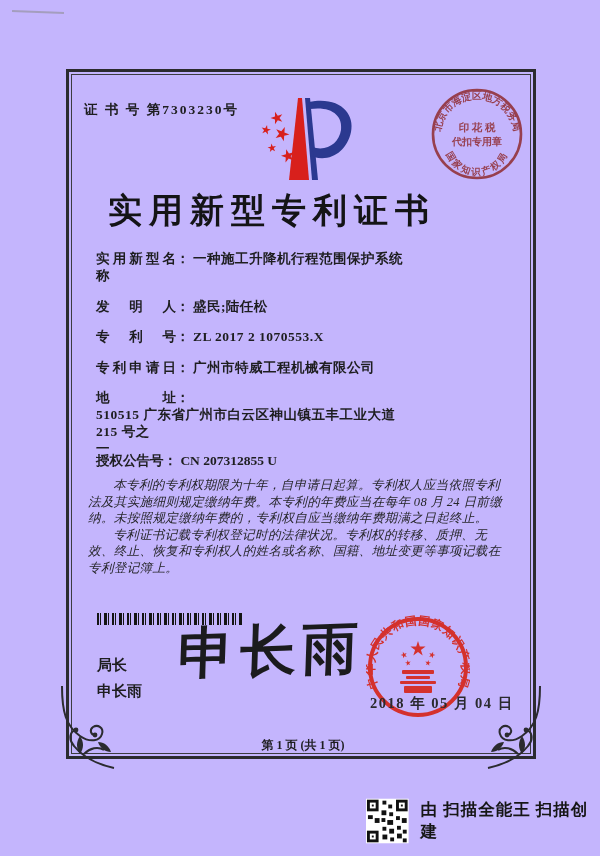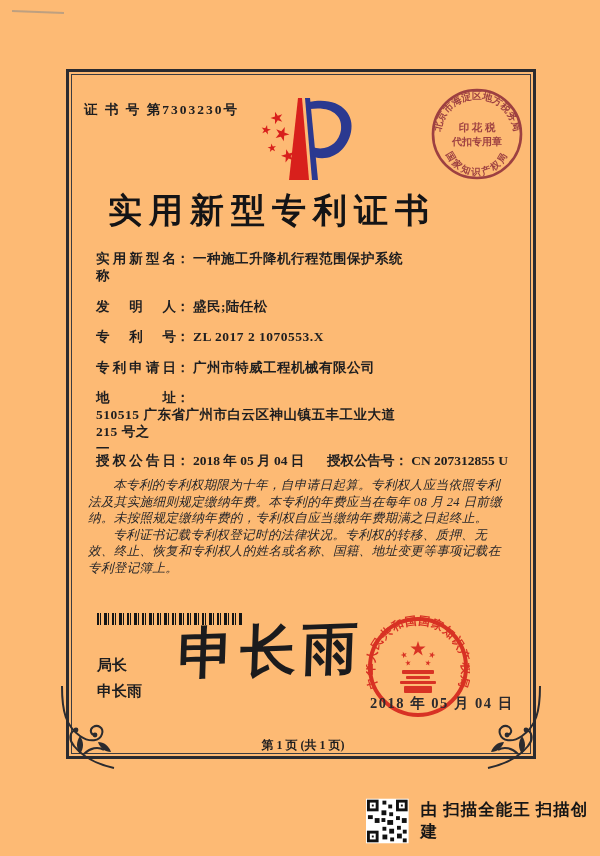--- a/index.html
+++ b/index.html
@@ -1,16 +1,16 @@
 <!DOCTYPE html>
 <html><head>
 <meta charset="utf-8">
 <style>
   html,body{margin:0;padding:0;background:#e8e6e2;}
-  .page{position:relative;width:600px;height:856px;background:#fdba74;overflow:hidden;
+  .page{position:relative;width:600px;height:856px;background:#c4b5fd;overflow:hidden;
         font-family:"Liberation Serif","DejaVu Serif",serif;color:#1e1e20;}
   
   .artifact{position:absolute;left:12px;top:11px;width:52px;height:2px;background:#8a8a8a;opacity:.55;transform:rotate(2deg);}
   
   .frame{position:absolute;left:66px;top:69px;width:470px;height:690px;border:3px solid #2b2b2f;box-sizing:border-box;}
   .frame-inner{position:absolute;inset:2px;border:1px solid #3c3c40;}
   
   .cert-no{position:absolute;left:84px;top:101px;font-size:13.5px;font-weight:700;letter-spacing:2px;}
   .logo{position:absolute;left:246px;top:96px;width:110px;height:90px;}
   .title{position:absolute;left:66px;top:188px;width:412px;text-align:center;
@@ -101,24 +101,20 @@
       <span class="f-value">广州市特威工程机械有限公司</span>
     </div>
     <div class="field">
       <span class="f-label">地址</span><span class="f-colon">：</span>
       <span class="f-value prewrap">510515 广东省广州市白云区神山镇五丰工业大道 215 号之
 一</span>
     </div>
   </div>
 
   <div class="grant-row">
-    <span>
-      <span class="f-label">授权公告日</span><span>：</span>
-      <span>2018 年 05 月 04 日</span>
-    </span>
     <span>
       <span>授权公告号</span><span>：</span>
       <span>CN 207312855 U</span>
     </span>
   </div>
 
   <div class="paras">
     <p>本专利的专利权期限为十年，自申请日起算。专利权人应当依照专利法及其实施细则规定缴纳年费。本专利的年费应当在每年 08 月 24 日前缴纳。未按照规定缴纳年费的，专利权自应当缴纳年费期满之日起终止。</p>
     <p>专利证书记载专利权登记时的法律状况。专利权的转移、质押、无效、终止、恢复和专利权人的姓名或名称、国籍、地址变更等事项记载在专利登记簿上。</p>
   </div>

